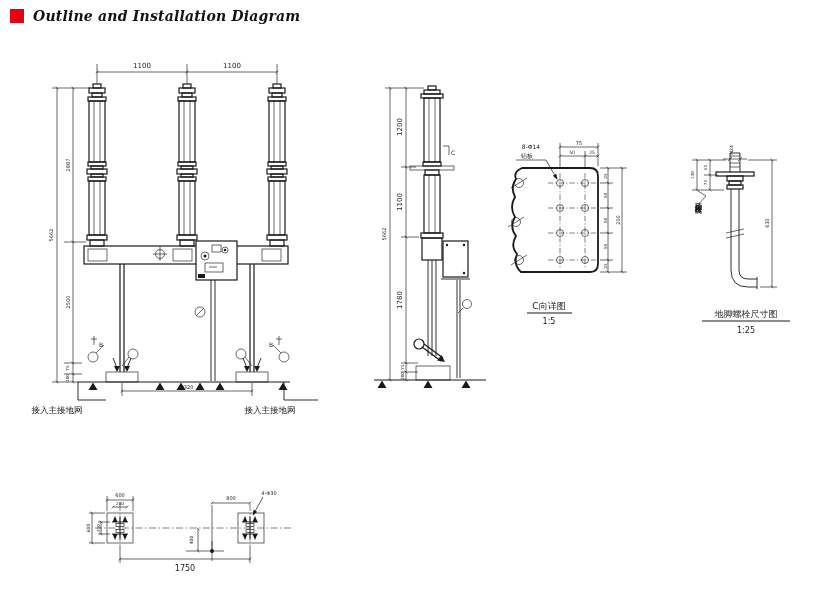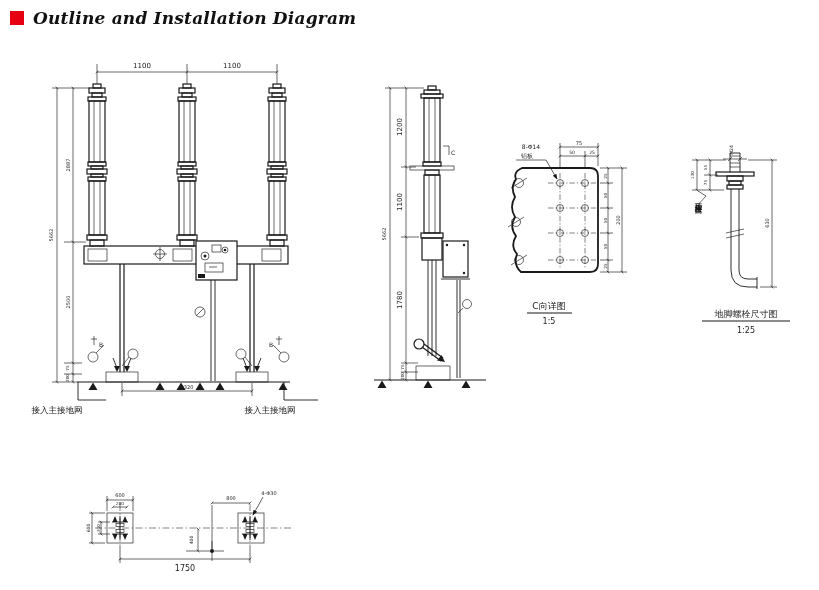--- a/index.html
+++ b/index.html
@@ -1,21 +1,21 @@
 <!DOCTYPE html>
 <html><head>
 <meta charset="utf-8">
 <style>
   *{margin:0;padding:0;box-sizing:border-box}
   html,body{width:819px;height:590px;background:#ffffff;overflow:hidden;position:relative;
     font-family:"DejaVu Sans","Liberation Sans",sans-serif}
   .title-row{position:absolute;left:10px;top:8px;display:flex;align-items:center;gap:9px}
   .bullet{width:14px;height:14px;display:inline-block}
   h1{font-family:"DejaVu Serif","Liberation Serif",serif;font-style:italic;font-weight:bold;
-     font-size:17px;color:#111;letter-spacing:.2px}
+     font-size:14px;color:#111;letter-spacing:.2px}
   svg.canvas{position:absolute;left:0;top:0}
   .vnote{position:absolute;left:693px;top:197px;writing-mode:vertical-rl;text-orientation:upright;
      font-size:7.5px;line-height:10px;color:#111;letter-spacing:.5px}
   
   .ln{stroke:#1a1a1a;stroke-width:1.2;fill:none}
   .lf{stroke:#1a1a1a;stroke-width:1.2;fill:#fff}
   .lw{stroke:#1a1a1a;stroke-width:1.8;fill:#fff}
   .md{stroke:#1a1a1a;stroke-width:.9;fill:none}
   .tn{stroke:#1a1a1a;stroke-width:.65;fill:none}
   .dim{stroke:#1a1a1a;stroke-width:.65;fill:none;marker-start:url(#tick);marker-end:url(#tick)}

